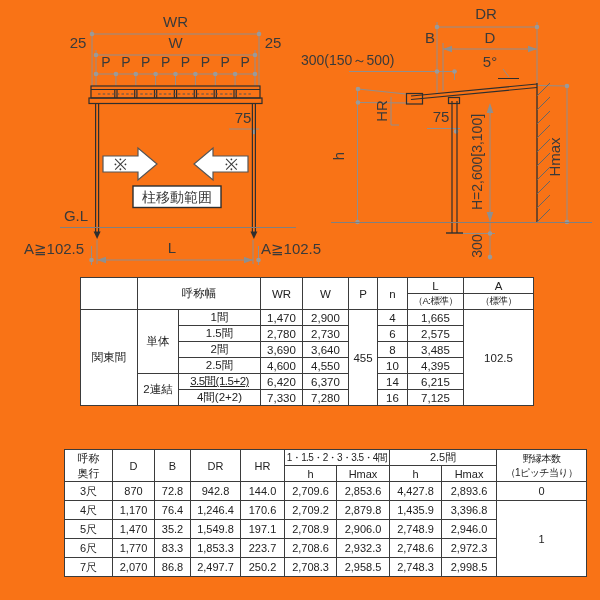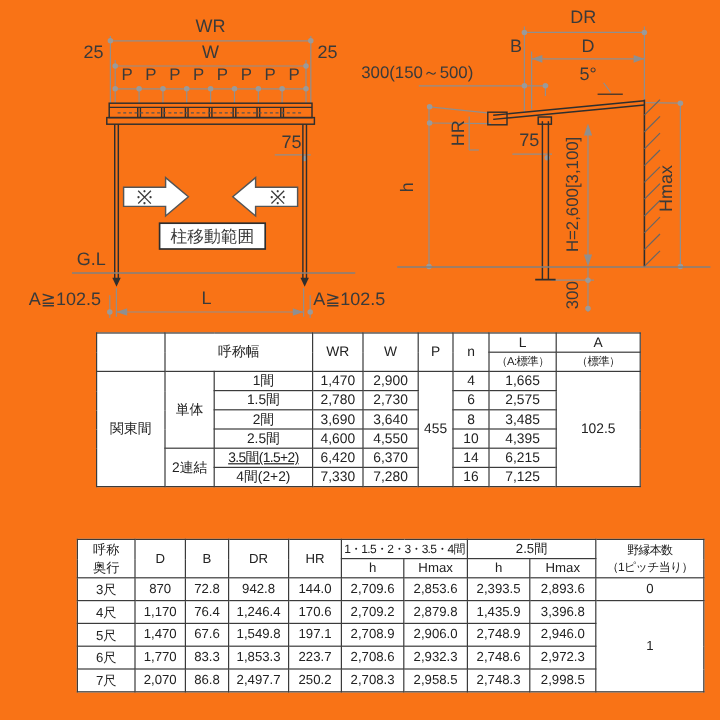--- a/index.html
+++ b/index.html
@@ -362,40 +362,40 @@
   </thead>
   <tbody>
     <tr>
       <td>3尺</td>
       <td>870</td>
       <td>72.8</td>
       <td>942.8</td>
       <td>144.0</td>
       <td>2,709.6</td>
       <td>2,853.6</td>
-      <td>2,393.5</td>
+      <td>4,427.8</td>
       <td>2,893.6</td>
       <td>0</td>
     </tr>
     <tr>
       <td>4尺</td>
       <td>1,170</td>
       <td>76.4</td>
       <td>1,246.4</td>
       <td>170.6</td>
       <td>2,709.2</td>
       <td>2,879.8</td>
       <td>1,435.9</td>
       <td>3,396.8</td>
       <td rowspan="4">1</td>
     </tr>
     <tr>
       <td>5尺</td>
       <td>1,470</td>
-      <td>67.6</td>
+      <td>35.2</td>
       <td>1,549.8</td>
       <td>197.1</td>
       <td>2,708.9</td>
       <td>2,906.0</td>
       <td>2,748.9</td>
       <td>2,946.0</td>
     </tr>
     <tr>
       <td>6尺</td>
       <td>1,770</td>

